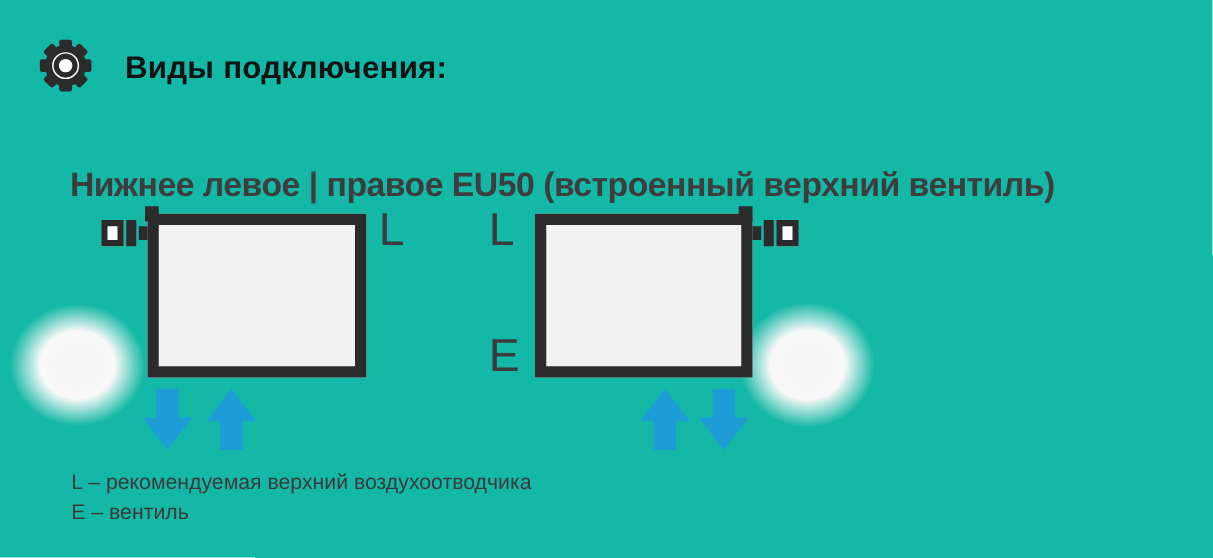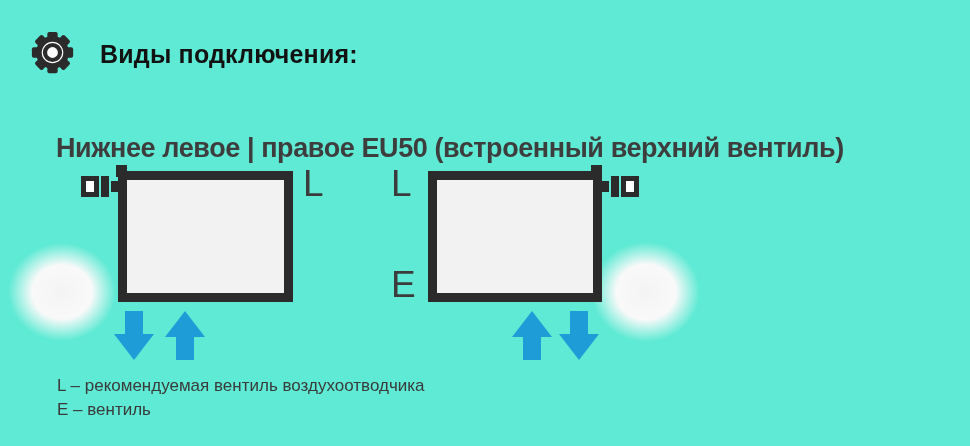--- a/index.html
+++ b/index.html
@@ -1,21 +1,21 @@
 <!DOCTYPE html>
 <html><head>
 <meta charset="utf-8">
 <style>
   * { margin: 0; padding: 0; box-sizing: border-box; }
   html, body { background: #ffffff; }
   .stage {
     position: relative;
     width: 970px;
     height: 446px;
-    background: #5eead4;
+    background: #14b8a6;
     font-family: "Liberation Sans", "DejaVu Sans", sans-serif;
     overflow: hidden;
   }
   
   .gear-svg { position: absolute; left: 29px; top: 30px; }
   .section-title {
     position: absolute; left: 100px; top: 40px;
     font-size: 25px; font-weight: bold; color: #121212;
     letter-spacing: 0.2px; white-space: nowrap;
   }
@@ -121,17 +121,17 @@
     <polygon points="20,0 40,26 29,26 29,49 11,49 11,26 0,26" fill="#1e9cd8"></polygon>
   </svg>
   <svg class="arrow arr-ur" width="40" height="49" viewBox="0 0 40 49">
     <polygon points="20,0 40,26 29,26 29,49 11,49 11,26 0,26" fill="#1e9cd8"></polygon>
   </svg>
   <svg class="arrow arr-dr" width="40" height="49" viewBox="0 0 40 49">
     <polygon points="11,0 29,0 29,23 40,23 20,49 0,23 11,23" fill="#1e9cd8"></polygon>
   </svg>
 
   <div class="legend">
-    <div>L – рекомендуемая вентиль воздухоотводчика</div>
+    <div>L – рекомендуемая верхний воздухоотводчика</div>
     <div>E – вентиль</div>
   </div>
 
 </div>
 
 </body></html>

